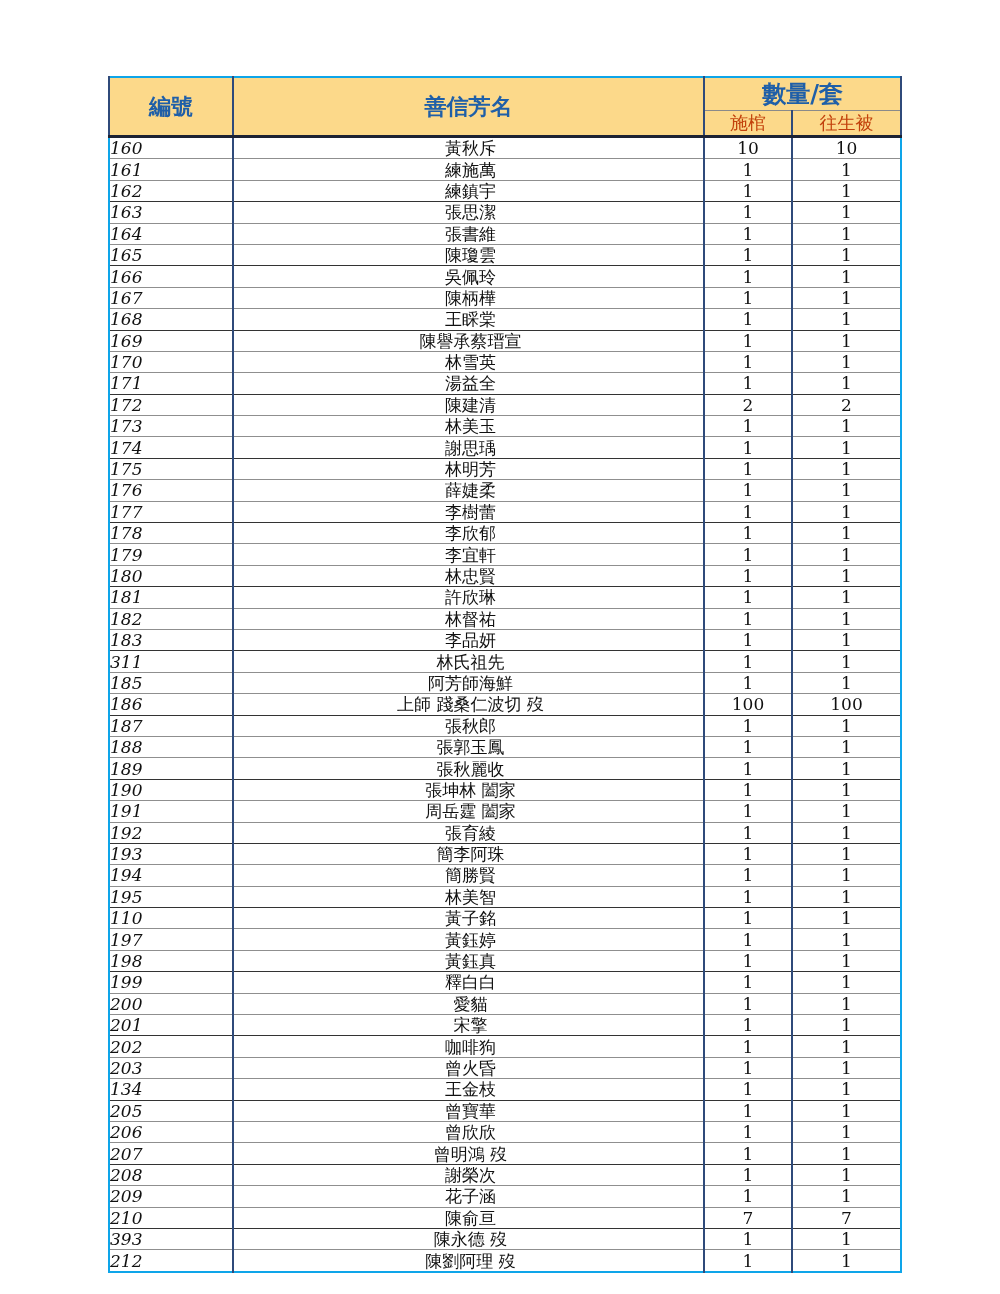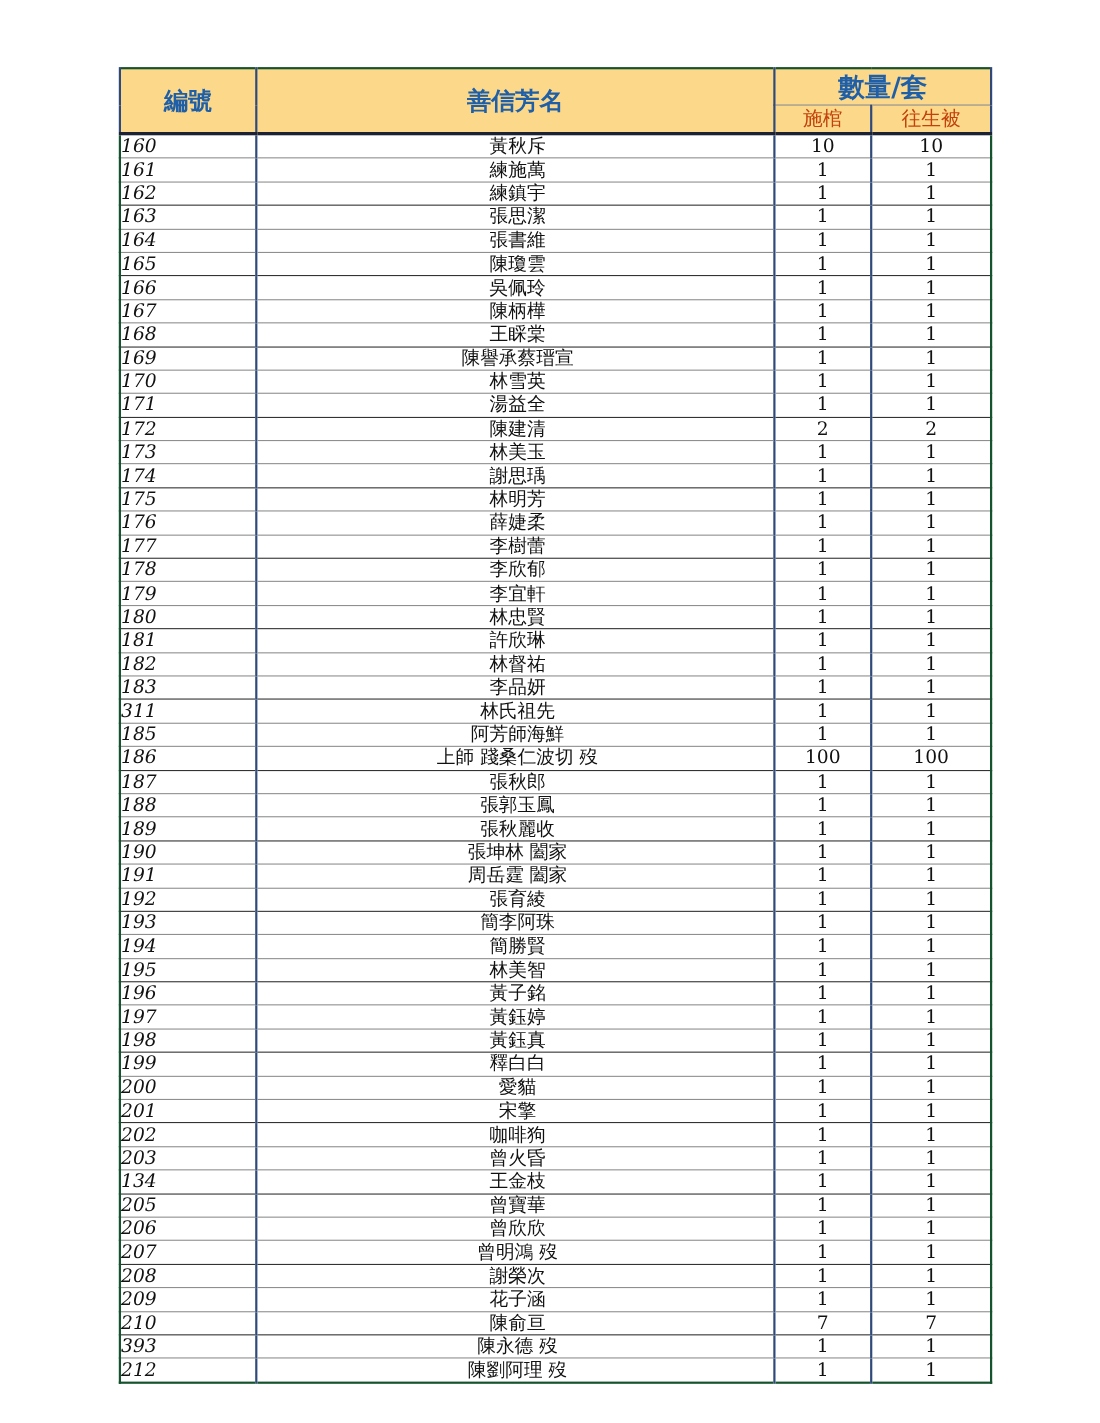--- a/index.html
+++ b/index.html
@@ -1,20 +1,20 @@
 <!DOCTYPE html>
 <html><head>
 <meta charset="utf-8">
 <style>
   html, body { margin: 0; padding: 0; background: #ffffff; }
   body { width: 1000px; height: 1294px; position: relative; font-family: "DejaVu Serif", "Liberation Serif", serif; }
   .sheet {
-    position: absolute; left: 108px; top: 61px; width: 792px;
+    position: absolute; left: 108px; top: 76px; width: 792px;
     border-collapse: collapse; table-layout: fixed;
-    border: 2px solid #14532d;
+    border: 2px solid #0ea5e9;
   }
   .sheet col.c-id { width: 124px; }
   .sheet col.c-name { width: 471px; }
   .sheet col.c-q1 { width: 88px; }
   .sheet col.c-q2 { width: 109px; }
   .sheet th {
     background: #fcd98a; color: #1f5fa8; font-family: "DejaVu Sans", "Liberation Sans", sans-serif;
     font-weight: bold; border-left: 2px solid #2f4a7a; border-right: 2px solid #2f4a7a;
     padding: 0; text-align: center;
   }
@@ -269,21 +269,21 @@
         <td class="q1">1</td>
         <td class="q2">1</td>
       </tr>
       <tr>
         <td class="id">195</td>
         <td class="name">林美智</td>
         <td class="q1">1</td>
         <td class="q2">1</td>
       </tr>
       <tr>
-        <td class="id">196</td>
+        <td class="id">110</td>
         <td class="name">黃子銘</td>
         <td class="q1">1</td>
         <td class="q2">1</td>
       </tr>
       <tr>
         <td class="id">197</td>
         <td class="name">黃鈺婷</td>
         <td class="q1">1</td>
         <td class="q2">1</td>
       </tr>

